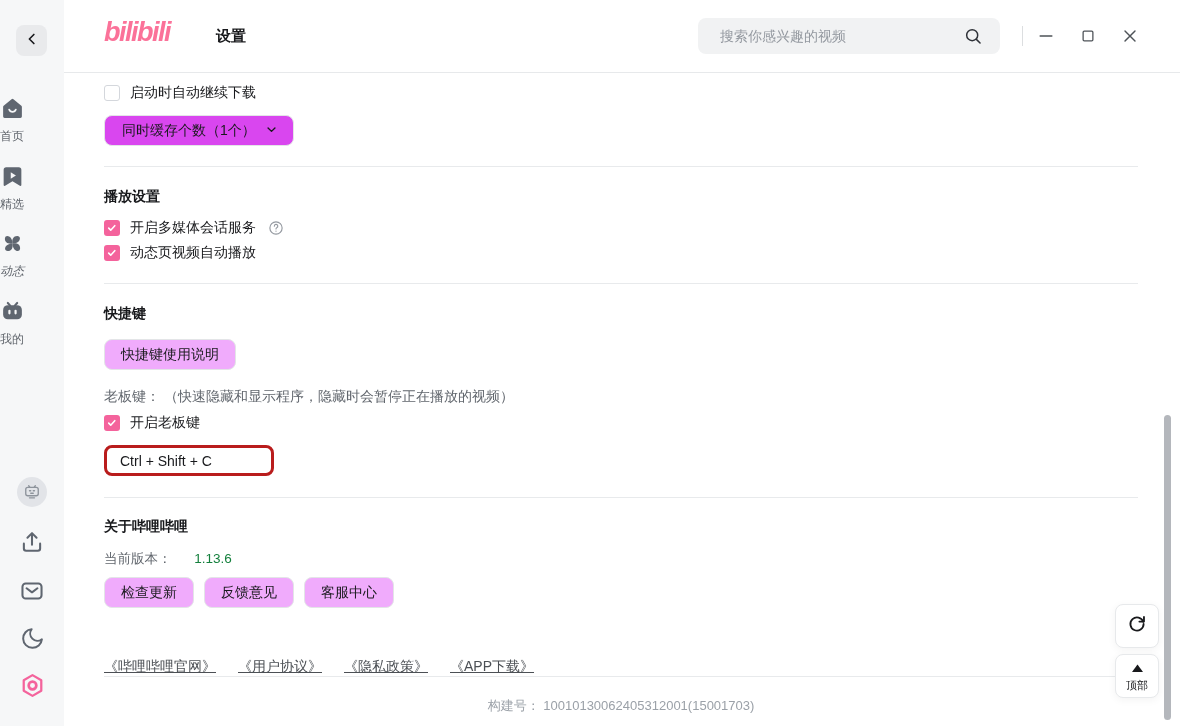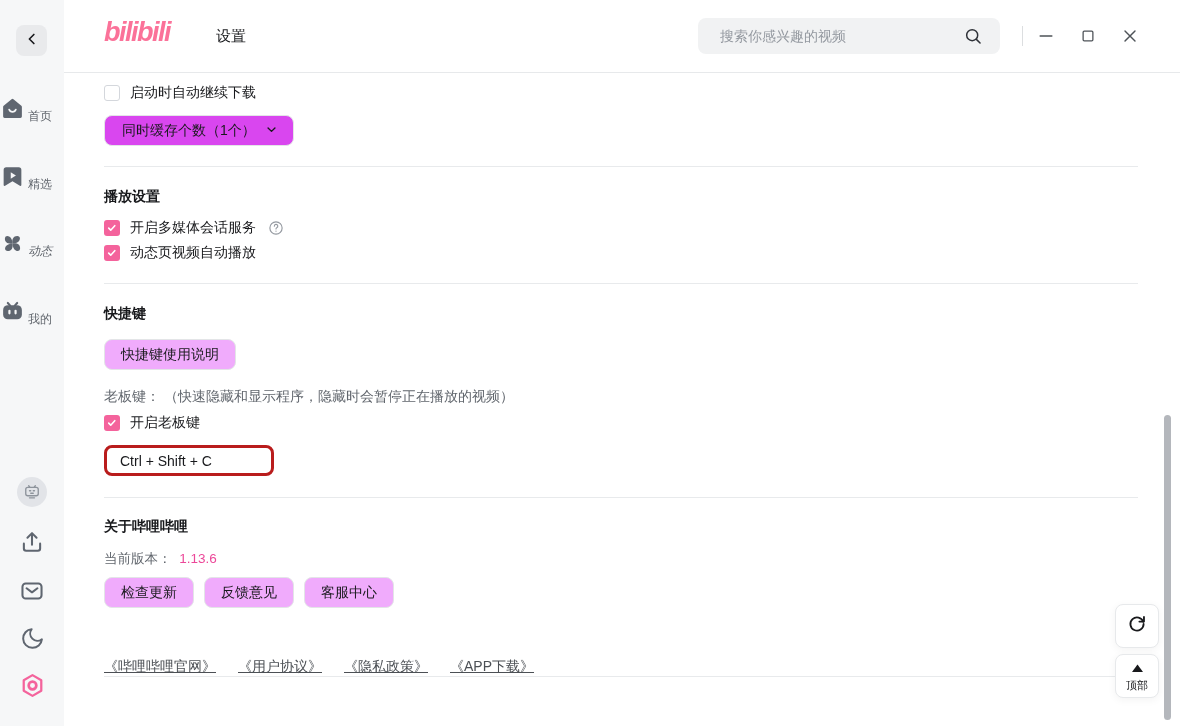--- a/index.html
+++ b/index.html
@@ -3,29 +3,29 @@
 <meta charset="utf-8">
 <style>
   * { margin:0; padding:0; box-sizing:border-box; }
   html,body { width:1180px; height:726px; overflow:hidden; }
   body { font-family:"Liberation Sans","DejaVu Sans",sans-serif; background:#fff; color:#18191c; }
   .app { position:relative; width:1180px; height:726px; background:#fff; overflow:hidden; }
 
   
   .sidebar { position:absolute; left:0; top:0; width:64px; height:726px; background:#f6f7f8; z-index:2; }
   .back-btn { position:absolute; left:16px; top:25px; width:31px; height:31px; border-radius:8px; background:#e9eaec; display:flex; align-items:center; justify-content:center; cursor:pointer; }
-  .nav-item { position:absolute; left:0; width:64px; display:flex; flex-direction:row; align-items:flex-end; gap:3px; cursor:pointer; }
+  .nav-item { position:absolute; left:0; width:64px; display:flex; flex-direction:column; align-items:flex-start; gap:3px; cursor:pointer; }
   .nav-item .lbl { font-size:12px; color:#61666d; }
   .side-icon { position:absolute; left:0; width:64px; display:flex; justify-content:center; cursor:pointer; }
   .avatar-circle { width:30px; height:30px; border-radius:50%; background:#e2e4e8; display:flex; align-items:center; justify-content:center; }
 
   
   .header { position:absolute; left:64px; top:0; width:1116px; height:73px; background:#fff; border-bottom:1px solid #e7e9eb; z-index:1; }
   .logo { position:absolute; left:40px; top:17px; font-size:27px; font-weight:bold; font-style:italic; letter-spacing:-1.5px; color:#fb7299; }
-  .page-title { position:absolute; left:152px; top:27px; font-size:15px; font-weight:400; color:#18191c; }
+  .page-title { position:absolute; left:152px; top:27px; font-size:15px; font-weight:700; color:#18191c; }
   .search-box { position:absolute; left:634px; top:18px; width:302px; height:36px; background:#f1f2f3; border-radius:8px; display:flex; align-items:center; }
   .search-box input { flex:1; border:none; outline:none; background:transparent; font-size:14px; color:#18191c; padding:0 10px 0 22px; font-family:inherit; }
   .search-box input::placeholder { color:#9499a0; }
   .search-ic { padding-right:16px; display:flex; cursor:pointer; }
   .win-divider { position:absolute; left:958px; top:26px; width:1px; height:20px; background:#dcdee0; }
   .win-btn { position:absolute; top:25px; width:26px; height:26px; display:flex; align-items:center; justify-content:center; cursor:pointer; }
 
   
   .content { position:absolute; left:64px; top:73px; width:1116px; height:653px; background:#fff; }
   .abs { position:absolute; }
@@ -260,38 +260,42 @@
     </div>
 
     <input class="key-input abs" style="left: 40px; top: 372px;" type="text" value="Ctrl + Shift + C">
 
     <div class="divider" style="top:424px;"></div>
 
     <div class="abs section-h" style="left:40px; top:445px;">关于哔哩哔哩</div>
 
     <div class="abs" style="left:40px; top:477px; font-size:13.5px;">
       <span style="color:#61666d;">当前版本：</span>
-      <span style="color:#ec4899; margin-left:4px;">1.13.6</span>
+      <span style="color:#15803d; margin-left:19px;">1.13.6</span>
     </div>
 
     <div class="abs row" style="left:40px; top:504px; gap:10px;">
       <button class="btn">检查更新</button>
       <button class="btn">反馈意见</button>
       <button class="btn">客服中心</button>
     </div>
 
     <div class="links abs" style="left:40px; top:585px;">
       <a>《哔哩哔哩官网》</a>
       <a>《用户协议》</a>
       <a>《隐私政策》</a>
       <a>《APP下载》</a>
     </div>
 
     <div class="divider" style="top:603px;"></div>
 
+    <div class="footer-build" style="top:624px;">
+      <span>构建号：</span>
+      <span>10010130062405312001(15001703)</span>
+    </div>
   </div>
 
   <div class="float-btn" style="left:1115px; top:604px;">
     <span>
       <svg width="22" height="22" viewBox="0 0 24 24" fill="none" stroke="#18191c" stroke-width="2" stroke-linecap="round" stroke-linejoin="round">
         <path d="M18.8 9.6A7.2 7.2 0 1 0 19.2 12"></path>
         <path d="M19.6 4.4v5h-5"></path>
       </svg>
     </span>
   </div>

